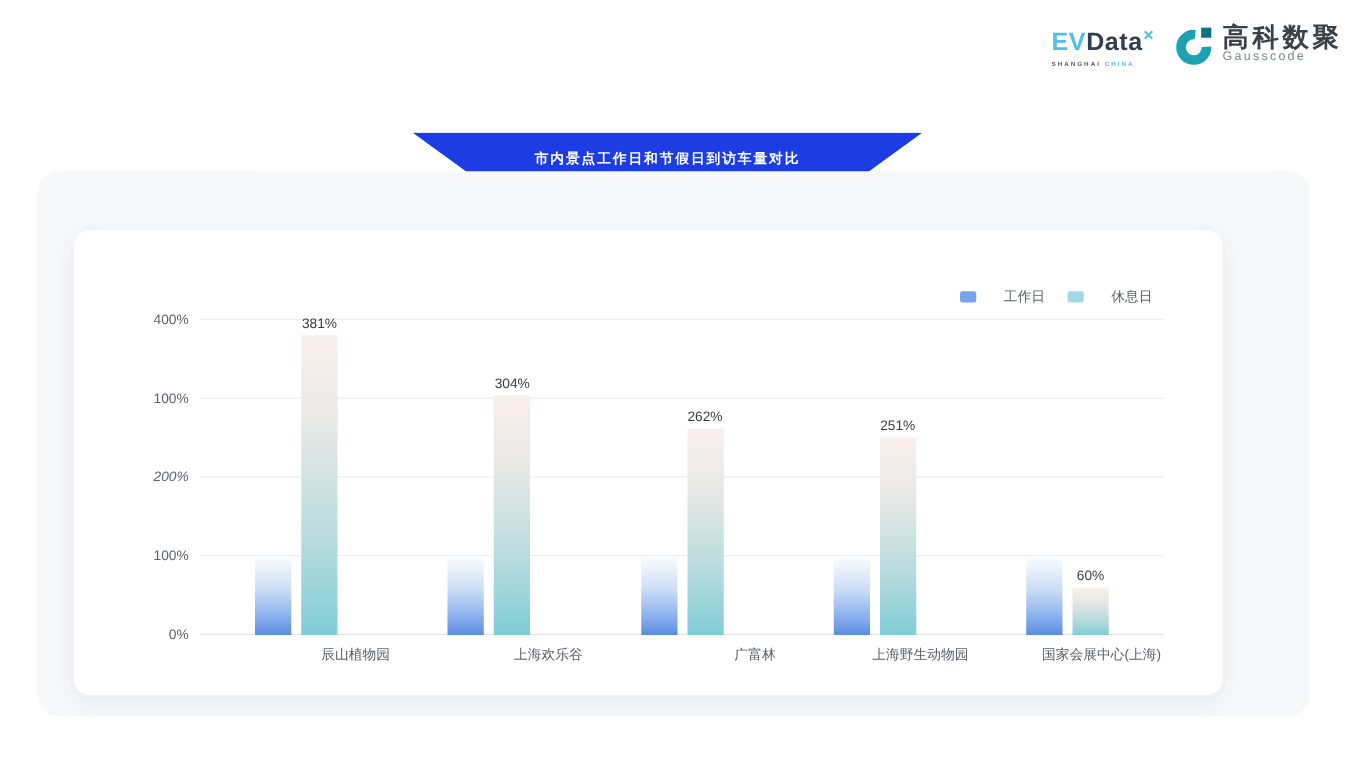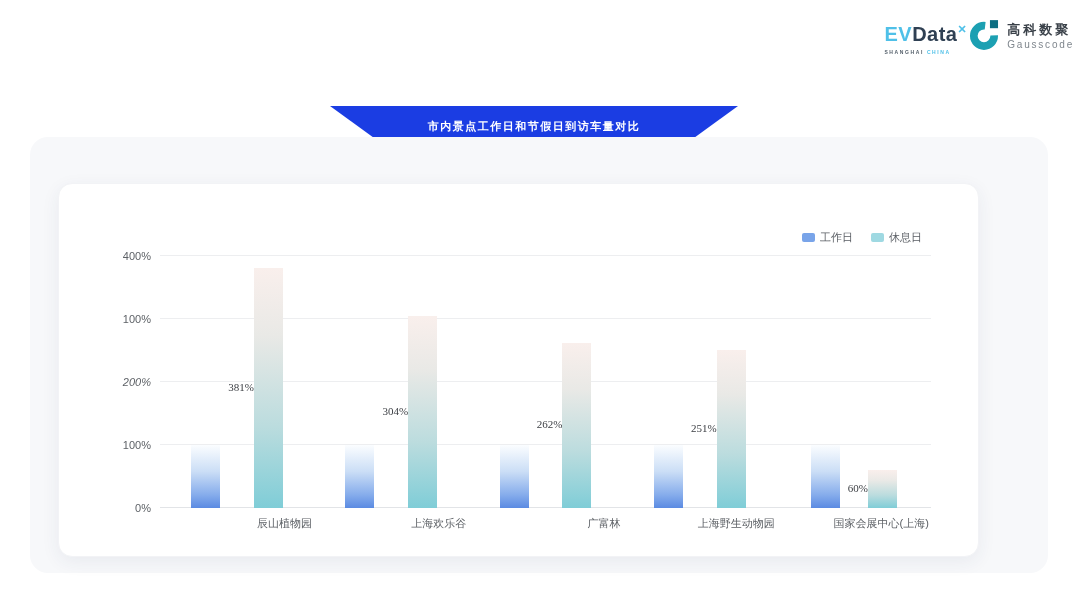--- a/index.html
+++ b/index.html
@@ -1,62 +1,62 @@
 <!DOCTYPE html>
 <html><head>
 <meta charset="utf-8">
 <style>
   * { margin:0; padding:0; box-sizing:border-box; }
   html,body { width:1080px; height:608px; }
   body { font-family:"Liberation Sans", sans-serif; background:#ffffff; position:relative; overflow:hidden; }
 
   
-  .logos { position:absolute; top:18px; right:6px; display:flex; align-items:flex-start; }
+  .logos { position:absolute; top:18px; right:6px; display:flex; align-items:center; gap:14px; }
   .evdata { display:flex; flex-direction:column; margin-top:6px; }
   .evdata-main { font-weight:bold; font-size:20px; letter-spacing:0.5px; line-height:20px; }
   .evdata-ev { color:#4FC0E8; }
   .evdata-data { color:#2F4053; }
   .evdata-sup { color:#4FC0E8; font-size:11px; position:relative; top:-8px; font-weight:bold; }
   .evdata-tagline { font-size:5px; letter-spacing:1.6px; margin-top:2px; font-weight:bold; }
   .tag-left { color:#55606B; }
   .tag-right { color:#4FC0E8; }
 
   .gausscode { display:flex; align-items:center; gap:6px; }
   .gc-icon { width:34px; height:34px; }
   .gc-text { display:flex; flex-direction:column; }
-  .gc-cn { font-size:13px; font-weight:bold; color:#3A4149; letter-spacing:3px; line-height:19px; white-space:nowrap; }
+  .gc-cn { font-size:21px; font-weight:bold; color:#3A4149; letter-spacing:3px; line-height:19px; white-space:nowrap; }
   .gc-en { font-size:10px; color:#7F868D; letter-spacing:1.8px; line-height:12px; }
 
   
   .banner { position:absolute; left:330px; top:106px; width:408px; height:40px; background:#1B3DE3;
             clip-path: polygon(0 0, 100% 0, 86.5% 100%, 13.5% 100%);
             display:flex; align-items:center; justify-content:center; }
   .banner-title { color:#ffffff; font-size:11px; font-weight:bold; letter-spacing:1.5px; white-space:nowrap; }
 
   
   .panel { position:absolute; left:30px; top:137px; width:1018px; height:436px; background:#F7F8FA; border-radius:18px; }
   .card { position:absolute; left:28px; top:46px; width:921px; height:374px; background:#ffffff; border-radius:14px;
           border:1px solid #F2F3F6; box-shadow:0 5px 18px rgba(40,60,100,0.07); }
 
   
   .legend { position:absolute; top:46px; right:56px; display:flex; gap:18px; }
-  .legend-item { display:flex; align-items:center; gap:5px; cursor:pointer; }
+  .legend-item { display:flex; align-items:center; gap:22px; cursor:pointer; }
   .legend-marker { width:13px; height:9px; border-radius:2px; }
   .legend-label { font-size:11px; color:#5A5E64; }
 
   
   .plot { position:absolute; left:101px; top:72px; width:771px; height:252px; }
   .gridline { position:absolute; left:0; right:0; height:1px; background:#EDEEF0; }
   .gridline.baseline { background:#E2E4E7; }
   .ytick { position:absolute; right:calc(100% + 9px); transform:translateY(-50%); font-size:11px; color:#5E6267; white-space:nowrap;margin-top:16px; }
 
   .groups { position:absolute; left:0; top:0; width:100%; height:100%; display:flex; z-index:1; }
   .group { flex:1; display:flex; flex-direction:column; align-items:center; justify-content:flex-end; position:relative; }
   .bars { display:flex; align-items:flex-end; gap:8px; height:100%; }
-  .bar-col { display:flex; flex-direction:row; align-items:center; justify-content:flex-end;font-family:Liberation Serif, serif; }
+  .bar-col { display:flex; flex-direction:column; align-items:center; justify-content:flex-end; }
   .bar { width:29px; }
   .bar-s0 { background:linear-gradient(180deg,#FBFDFF 0%,#CBDEF6 42%,#88AEEC 78%,#5B8BE2 100%); }
   .bar-s1 { background:linear-gradient(180deg,#F9EFEC 0%,#E9E9E6 28%,#BBDCDE 66%,#7FCDD7 100%); }
   .bar-value { font-size:11px; color:#3A3D42; margin-bottom:3px; white-space:nowrap; }
   .xlabel { position:absolute; top:calc(100% + 8px); left:50%; transform:translateX(-50%); width:150px;
             text-align:right; font-size:11px; color:#5A5E63; white-space:nowrap; }
 </style>
 </head>
 <body>
 

